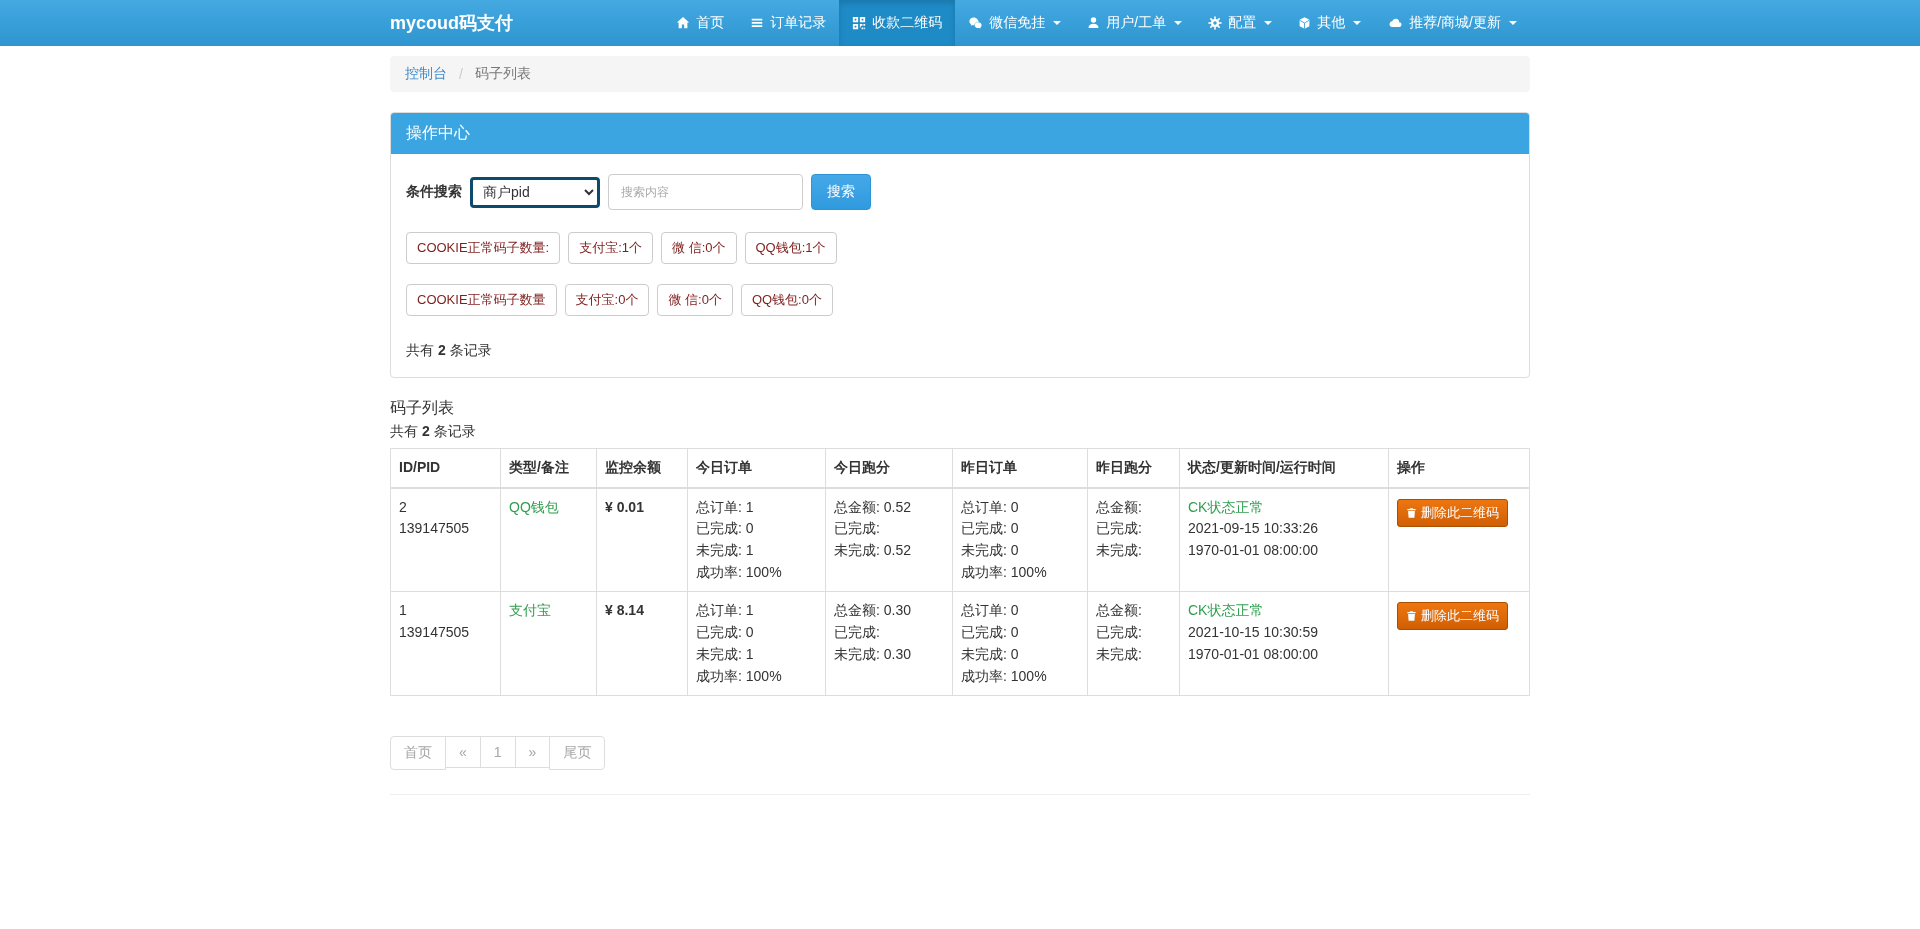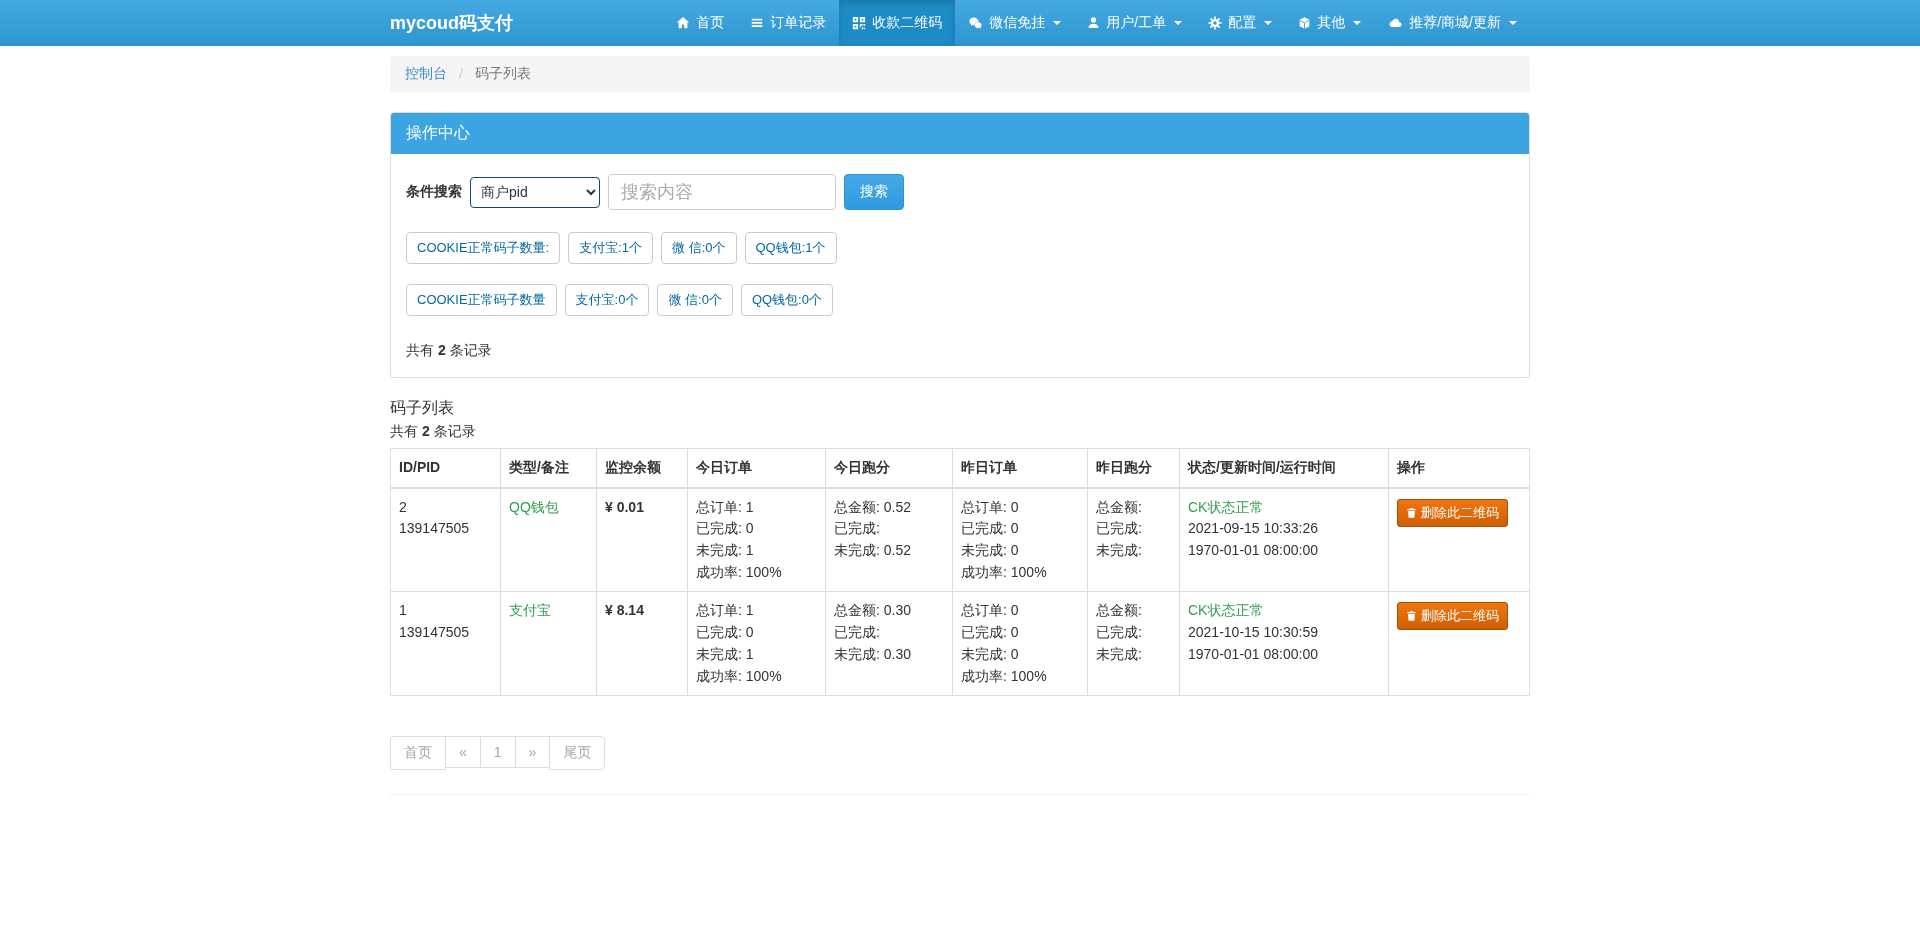--- a/index.html
+++ b/index.html
@@ -24,26 +24,26 @@
   .breadcrumb { margin:10px 0 20px; background:#f5f5f5; border-radius:4px; padding:9px 15px; display:flex; gap:12px; align-items:center; }
   .breadcrumb a { color:#428bca; text-decoration:none; cursor:pointer; }
   .breadcrumb .sep { color:#ccc; }
   .breadcrumb .current { color:#777; }
   
   .panel { border:1px solid #ddd; border-radius:4px; margin-bottom:20px; }
   .panel-heading { background:#3aa5e1; color:#fff; font-size:16px; padding:10px 15px; border-radius:3px 3px 0 0; }
   .panel-body { padding:15px; }
   .search-row { display:flex; align-items:center; margin:5px 0 22px; }
   .search-label { font-weight:bold; margin-right:8px; }
-  select.form-select { width:130px; height:31px; border:1px solid #0c4a6e; border-radius:4px; padding:0 6px; font-size:14px; color:#333; background:#fff; margin-right:8px; font-family:inherit; }
-  input.form-input { width:228px; height:36px; border:1px solid #ccc; border-radius:4px; padding:0 12px; font-size:18px; margin-right:8px; color:#333; font-family:inherit; }
+  select.form-select { width:130px; height:31px; border:3px solid #0c4a6e; border-radius:4px; padding:0 6px; font-size:14px; color:#333; background:#fff; margin-right:8px; font-family:inherit; }
+  input.form-input { width:195px; height:36px; border:1px solid #ccc; border-radius:4px; padding:0 12px; font-size:12px; margin-right:8px; color:#333; font-family:inherit; }
   input.form-input::placeholder { color:#aaa; }
   .search-btn { height:36px; padding:0 15px; background:linear-gradient(#46a9e8,#2f9ade); border:1px solid #2b93d6; border-radius:4px; color:#fff; font-size:14px; cursor:pointer; font-family:inherit; }
   .stat-row { display:flex; gap:8px; margin-bottom:20px; }
-  .stat-btn { background:#fff; border:1px solid #ccc; border-radius:4px; padding:6px 10px; font-size:13px; color:#0369a1; cursor:pointer; font-family:inherit; white-space:nowrap; }
+  .stat-btn { background:#fff; border:1px solid #ccc; border-radius:4px; padding:6px 10px; font-size:13px; color:#7f1d1d; cursor:pointer; font-family:inherit; white-space:nowrap; }
   .records { font-size:14px; margin:26px 0 2px; }
   .records b { margin:0 4px; }
   
   .list-title { font-size:16px; margin:20px 0 0; }
   .list-records { font-size:14px; margin:4px 0 7px; }
   .list-records b { margin:0 4px; }
   table.table { width:100%; border-collapse:collapse; table-layout:fixed; }
   .table th,.table td { border:1px solid #ddd; padding:8px; font-size:14px; vertical-align:top; text-align:left; line-height:1.55; overflow:hidden; }
   .table thead th { border-bottom:2px solid #ddd; font-weight:bold; color:#333; }
   .text-green { color:#2f9e4f; }

